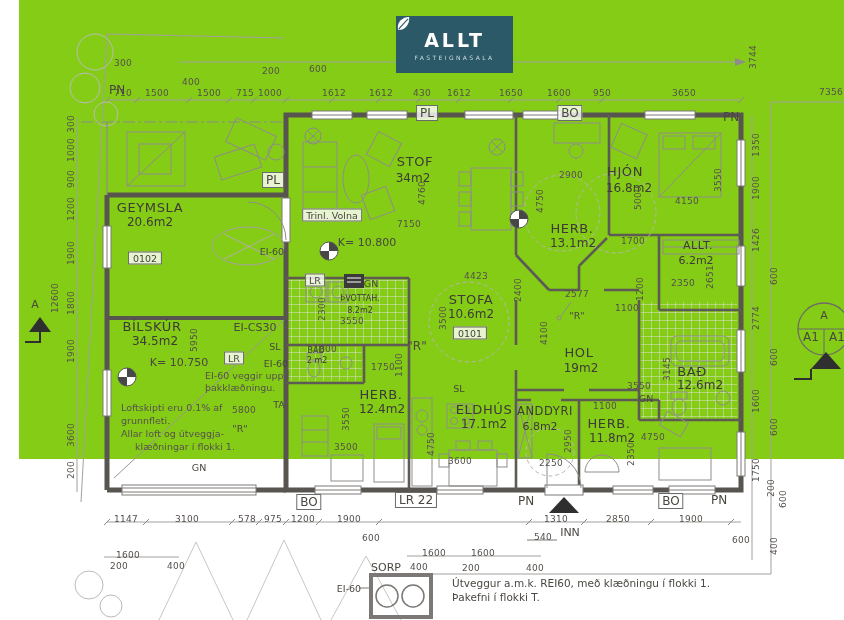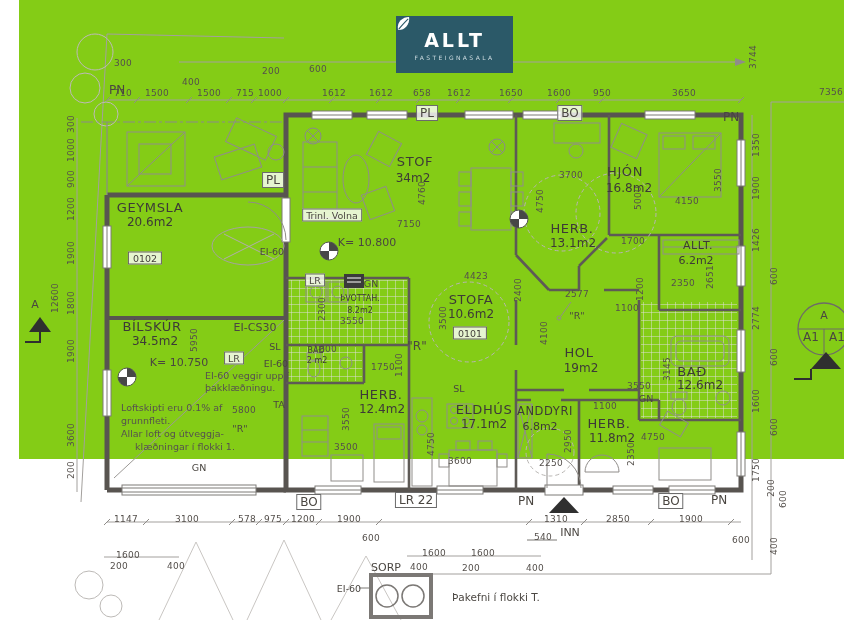--- a/index.html
+++ b/index.html
@@ -297,21 +297,21 @@
 <span class="dim" style="left:172px;top:82px">400</span>
 <span class="dim" style="left:252px;top:71px">200</span>
 <span class="dim" style="left:299px;top:69px">600</span>
 <span class="dim" style="left:104px;top:93px">710</span>
 <span class="dim" style="left:138px;top:93px">1500</span>
 <span class="dim" style="left:190px;top:93px">1500</span>
 <span class="dim" style="left:226px;top:93px">715</span>
 <span class="dim" style="left:251px;top:93px">1000</span>
 <span class="dim" style="left:315px;top:93px">1612</span>
 <span class="dim" style="left:362px;top:93px">1612</span>
-<span class="dim" style="left:403px;top:93px">658</span>
+<span class="dim" style="left:403px;top:93px">430</span>
 <span class="dim" style="left:440px;top:93px">1612</span>
 <span class="dim" style="left:492px;top:93px">1650</span>
 <span class="dim" style="left:540px;top:93px">1600</span>
 <span class="dim" style="left:583px;top:93px">950</span>
 <span class="dim" style="left:665px;top:93px">3650</span>
 <span class="dim" style="left:812px;top:92px">7356</span>
 <span class="dim v" style="left:734px;top:57px">3744</span>
 
 <span class="dim v" style="left:52px;top:124px">300</span>
 <span class="dim v" style="left:52px;top:150px">1000</span>
@@ -358,21 +358,21 @@
 <span class="dim" style="left:100px;top:566px">200</span>
 <span class="dim" style="left:157px;top:566px">400</span>
 
 <span class="dim" style="left:390px;top:224px">7150</span>
 <span class="dim v" style="left:403px;top:193px">4760</span>
 <span class="dim" style="left:457px;top:276px">4423</span>
 <span class="dim v" style="left:424px;top:318px">3500</span>
 <span class="dim v" style="left:499px;top:290px">2400</span>
 <span class="dim v" style="left:525px;top:333px">4100</span>
 <span class="dim" style="left:558px;top:294px">2577</span>
-<span class="dim" style="left:552px;top:175px">3700</span>
+<span class="dim" style="left:552px;top:175px">2900</span>
 <span class="dim v" style="left:521px;top:201px">4750</span>
 <span class="dim v" style="left:619px;top:198px">5000</span>
 <span class="dim" style="left:668px;top:201px">4150</span>
 <span class="dim v" style="left:699px;top:180px">3550</span>
 <span class="dim" style="left:614px;top:241px">1700</span>
 <span class="dim" style="left:664px;top:283px">2350</span>
 <span class="dim v" style="left:691px;top:277px">2651</span>
 <span class="dim" style="left:608px;top:308px">1100</span>
 <span class="dim v" style="left:621px;top:289px">1200</span>
 <span class="dim" style="left:620px;top:386px">3550</span>
@@ -425,19 +425,20 @@
 <span class="ann bx tiny" style="left:397px;top:500px">LR 22</span>
 <span class="ann tiny" style="left:398px;top:346px">"R"</span>
 <span class="ann big" style="left:16px;top:304px">A</span>
 
 <span class="note" style="left:186px;top:370px">EI-60 veggir upp í</span>
 <span class="note" style="left:186px;top:382px">þakklæðningu.</span>
 <span class="note" style="left:102px;top:402px">Loftskipti eru 0.1% af</span>
 <span class="note" style="left:102px;top:415px">grunnfleti.</span>
 <span class="note" style="left:102px;top:428px">Allar loft og útveggja-</span>
 <span class="note" style="left:116px;top:441px">klæðningar í flokki 1.</span>
+<span class="footnote" style="left:433px;top:577px">Útveggur a.m.k. REI60, með klæðningu í flokki 1.</span>
 <span class="footnote" style="left:433px;top:591px">Þakefni í flokki T.</span>
 
 <span class="ann big" style="left:805px;top:315px">A</span>
 <span class="ann tiny" style="left:792px;top:337px">A1</span>
 <span class="ann tiny" style="left:818px;top:337px">A1</span>
 
 </div>
 
 </body></html>

